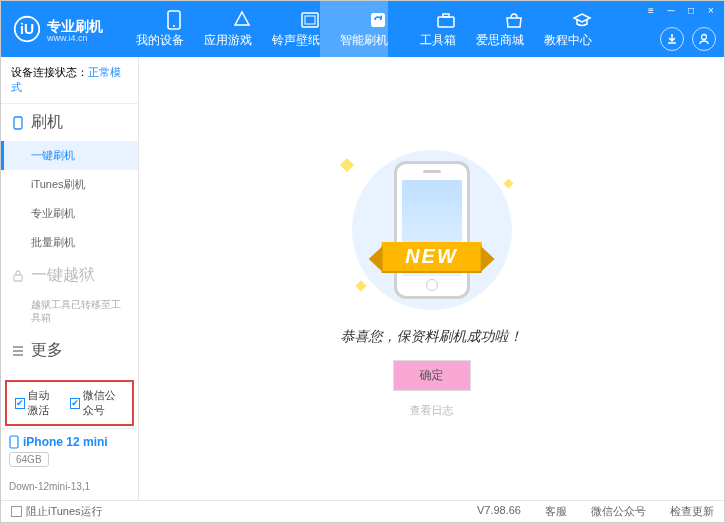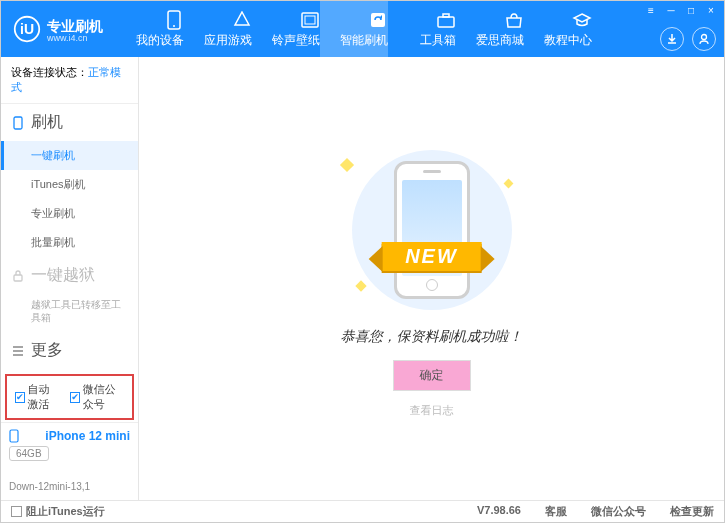--- a/index.html
+++ b/index.html
@@ -25,42 +25,42 @@
 .menu { flex: 1; overflow: auto; }
 .menu-head { display: flex; align-items: center; padding: 8px 10px; color: #555; font-size: 16px; gap: 6px; cursor: pointer; }
 .menu-head .hicon { width: 14px; height: 14px; color: #888; }
 .menu-sub { padding: 7px 10px 7px 30px; font-size: 11px; color: #666; cursor: pointer; }
 .menu-sub.active { background: #e9f3ff; color: #1a8cff; border-left: 3px solid #1a8cff; padding-left: 27px; }
 .menu-note { padding: 4px 10px 8px 30px; font-size: 10px; color: #aaa; line-height: 1.3; }
 .checkbox-row { padding: 6px 8px; display: flex; gap: 10px; font-size: 11px; border: 2px solid #d44; margin: 2px 4px; }
 .cb { display: flex; align-items: center; gap: 3px; color: #444; cursor: pointer; }
 .cb-box { width: 11px; height: 11px; border: 1px solid #1a8cff; display: flex; align-items: center; justify-content: center; color: #1a8cff; font-size: 9px; line-height: 1; }
 .device-area { padding: 6px 8px 8px; border-top: 1px solid #eee; }
-.device-line { display: flex; align-items: center; gap: 4px; color: #1a8cff; font-size: 12px; font-weight: bold; justify-content: space-between; }
+.device-line { display: flex; align-items: center; gap: 4px; color: #1a8cff; font-size: 12px; font-weight: bold; }
 .storage-badge { display: inline-block; border: 1px solid #ccc; border-radius: 3px; padding: 1px 6px; font-size: 10px; color: #888; margin-top: 3px; }
-.device-sub { font-size: 10px; color: #888; margin-top: 20px; }
+.device-sub { font-size: 10px; color: #888; margin-top: 14px; }
 .main { flex: 1; display: flex; flex-direction: column; align-items: center; justify-content: center; padding: 20px; }
 .illust { width: 220px; height: 180px; position: relative; display: flex; align-items: center; justify-content: center; }
 .bubble { width: 160px; height: 160px; background: #e9f3ff; border-radius: 50%; position: absolute; }
 .spark { position: absolute; background: #ffe66b; transform: rotate(45deg); }
 .s1 { width: 10px; height: 10px; top: 20px; left: 20px; }
 .s2 { width: 7px; height: 7px; top: 40px; right: 30px; }
 .s3 { width: 8px; height: 8px; bottom: 30px; left: 35px; }
 .phone { width: 76px; height: 138px; background: #fff; border: 3px solid #d0d0d0; border-radius: 12px; position: relative; z-index: 2; }
 .phone::before { content: ""; position: absolute; top: 6px; left: 50%; transform: translateX(-50%); width: 18px; height: 3px; background: #ccc; border-radius: 2px; }
 .phone::after { content: ""; position: absolute; bottom: 5px; left: 50%; transform: translateX(-50%); width: 10px; height: 10px; border: 1.5px solid #ccc; border-radius: 50%; }
 .phone-screen { position: absolute; top: 16px; left: 5px; right: 5px; bottom: 20px; background: linear-gradient(#bfe0ff, #e6f3ff); border-radius: 2px; }
 .ribbon { position: absolute; bottom: 49px; left: 50%; transform: translateX(-50%); z-index: 3; background: #ffb800; color: #fff; font-weight: bold; font-style: italic; font-size: 20px; letter-spacing: 2px; padding: 3px 24px; box-shadow: 0 2px 0 #d89500; }
 .ribbon::before, .ribbon::after { content: ""; position: absolute; top: 4px; width: 0; height: 0; border-top: 13px solid transparent; border-bottom: 13px solid transparent; }
 .ribbon::before { left: -13px; border-right: 14px solid #d89500; }
 .ribbon::after { right: -13px; border-left: 14px solid #d89500; }
 .success-msg { margin-top: 8px; font-size: 14px; color: #333; font-style: italic; }
 .ok-btn { margin-top: 14px; padding: 6px 26px; border: 1px solid #ddd; background: #f9a8d4; font-size: 12px; color: #555; cursor: pointer; }
 .log-link { margin-top: 12px; font-size: 11px; color: #bbb; cursor: pointer; }
-.footer { height: 22px; border-top: 1px solid #e5e5e5; display: flex; align-items: center; padding: 0 10px; font-size: 11px; color: #666; font-weight: bold; }
+.footer { height: 22px; border-top: 1px solid #e5e5e5; display: flex; align-items: center; padding: 0 10px; font-size: 11px; color: #666; }
 .footer .fcb { display: flex; align-items: center; gap: 4px; cursor: pointer; }
 .footer .fcb-box { width: 11px; height: 11px; border: 1px solid #999; }
 .footer-right { margin-left: auto; display: flex; gap: 24px; }
 .footer-right span { cursor: pointer; }
 </style>
 </head>
 <body>
 
 <div class="header">
   <div class="logo-area">

